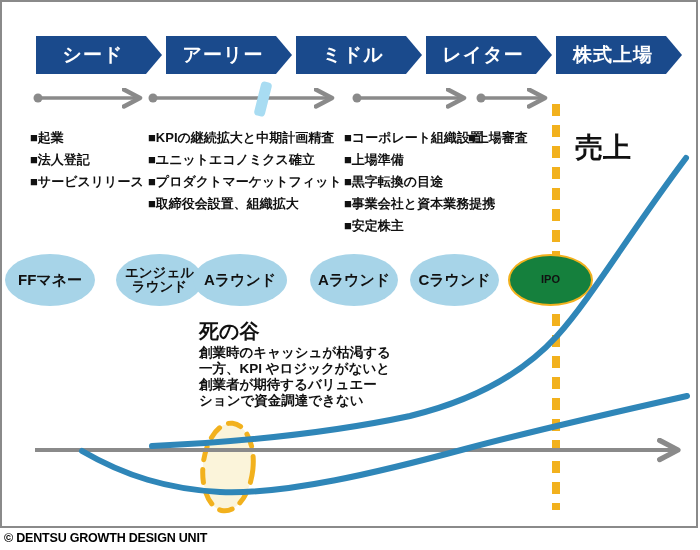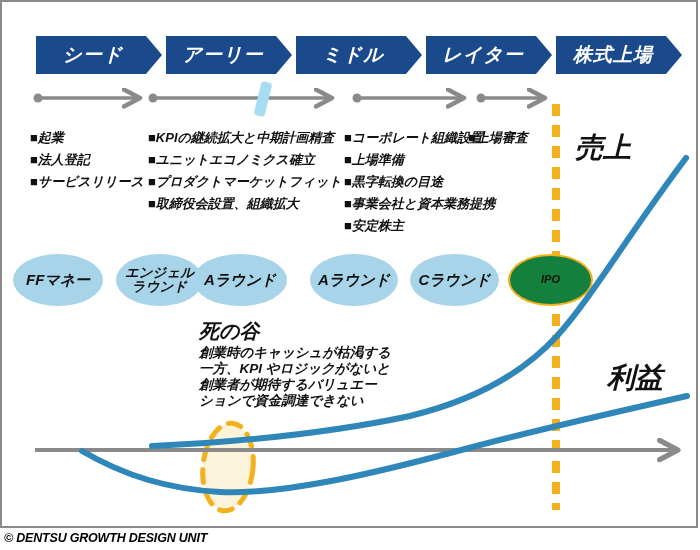--- a/index.html
+++ b/index.html
@@ -1,18 +1,18 @@
 <!DOCTYPE html>
 <html><head>
 <meta charset="utf-8">
 <style>
   * { margin:0; padding:0; box-sizing:border-box; }
   html,body { width:700px; height:550px; background:#fff; overflow:hidden;
               font-family:"Liberation Sans", sans-serif; }
-  .canvas { position:relative; width:700px; height:550px; background:#fff;font-style:italic; }
+  .canvas { position:relative; width:700px; height:550px; background:#fff; }
 
   .frame { position:absolute; left:0; top:0; width:698px; height:528px;
            border:2px solid #8a8a8a; background:transparent; z-index:0; }
 
   svg.layer { position:absolute; left:0; top:0; pointer-events:none; }
   #svg-back  { z-index:1; }
   #svg-front { z-index:3; }
   .content { position:absolute; left:0; top:0; width:700px; height:550px; z-index:2; }
 
   
@@ -29,21 +29,21 @@
   #col-seed   { left:30px; }
   #col-early  { left:148px; }
   #col-middle { left:344px; }
   #col-later  { left:468px; }
 
   
   .round { position:absolute; top:254px; height:52px; border-radius:50%;
            background:#a7d4e8; color:#111; font-weight:700; font-size:15px;
            display:flex; align-items:center; justify-content:center;
            text-align:center; white-space:pre-line; line-height:1.05; }
-  #round-ff    { left:13px;  width:90px;text-align:right; }
+  #round-ff    { left:5px;  width:90px;text-align:right; }
   #round-angel { left:116px; width:87px; font-size:13.5px; }
   #round-a     { left:193px; width:94px; }
   #round-b     { left:310px; width:88px; }
   #round-c     { left:410px; width:89px; }
   #round-ipo   { left:508px; width:85px; background:#15803d;
                  border:2.5px solid #f2b11d; font-size:11px; }
 
   
   .valley-title { position:absolute; left:199px; top:318px; font-size:20px;
                   font-weight:700; color:#111;text-align:right; }
@@ -111,21 +111,20 @@
     <div class="round" id="round-c">Cラウンド</div>
     <div class="round" id="round-ipo">IPO</div>
 
     <div class="valley-title">死の谷</div>
     <div class="valley-body">創業時のキャッシュが枯渇する
 一方、KPI やロジックがないと
 創業者が期待するバリュエー
 ションで資金調達できない</div>
 
     <div class="curve-label" id="label-revenue">売上</div>
-    <div class="curve-label" id="label-profit">利益</div>
 
     <div class="copyright">© DENTSU GROWTH DESIGN UNIT</div>
   </div>
 
   <svg id="svg-front" class="layer" width="700" height="550" viewBox="0 0 700 550">
     <defs>
       <marker id="arrow-gray" markerWidth="7" markerHeight="7" refX="5.2" refY="3" orient="auto" markerUnits="strokeWidth">
         <path d="M0.6,0.6 L5.2,3 L0.6,5.4" fill="none" stroke="#8a8a8a" stroke-width="1.3" stroke-linecap="round" stroke-linejoin="round"></path>
       </marker>
     </defs>

